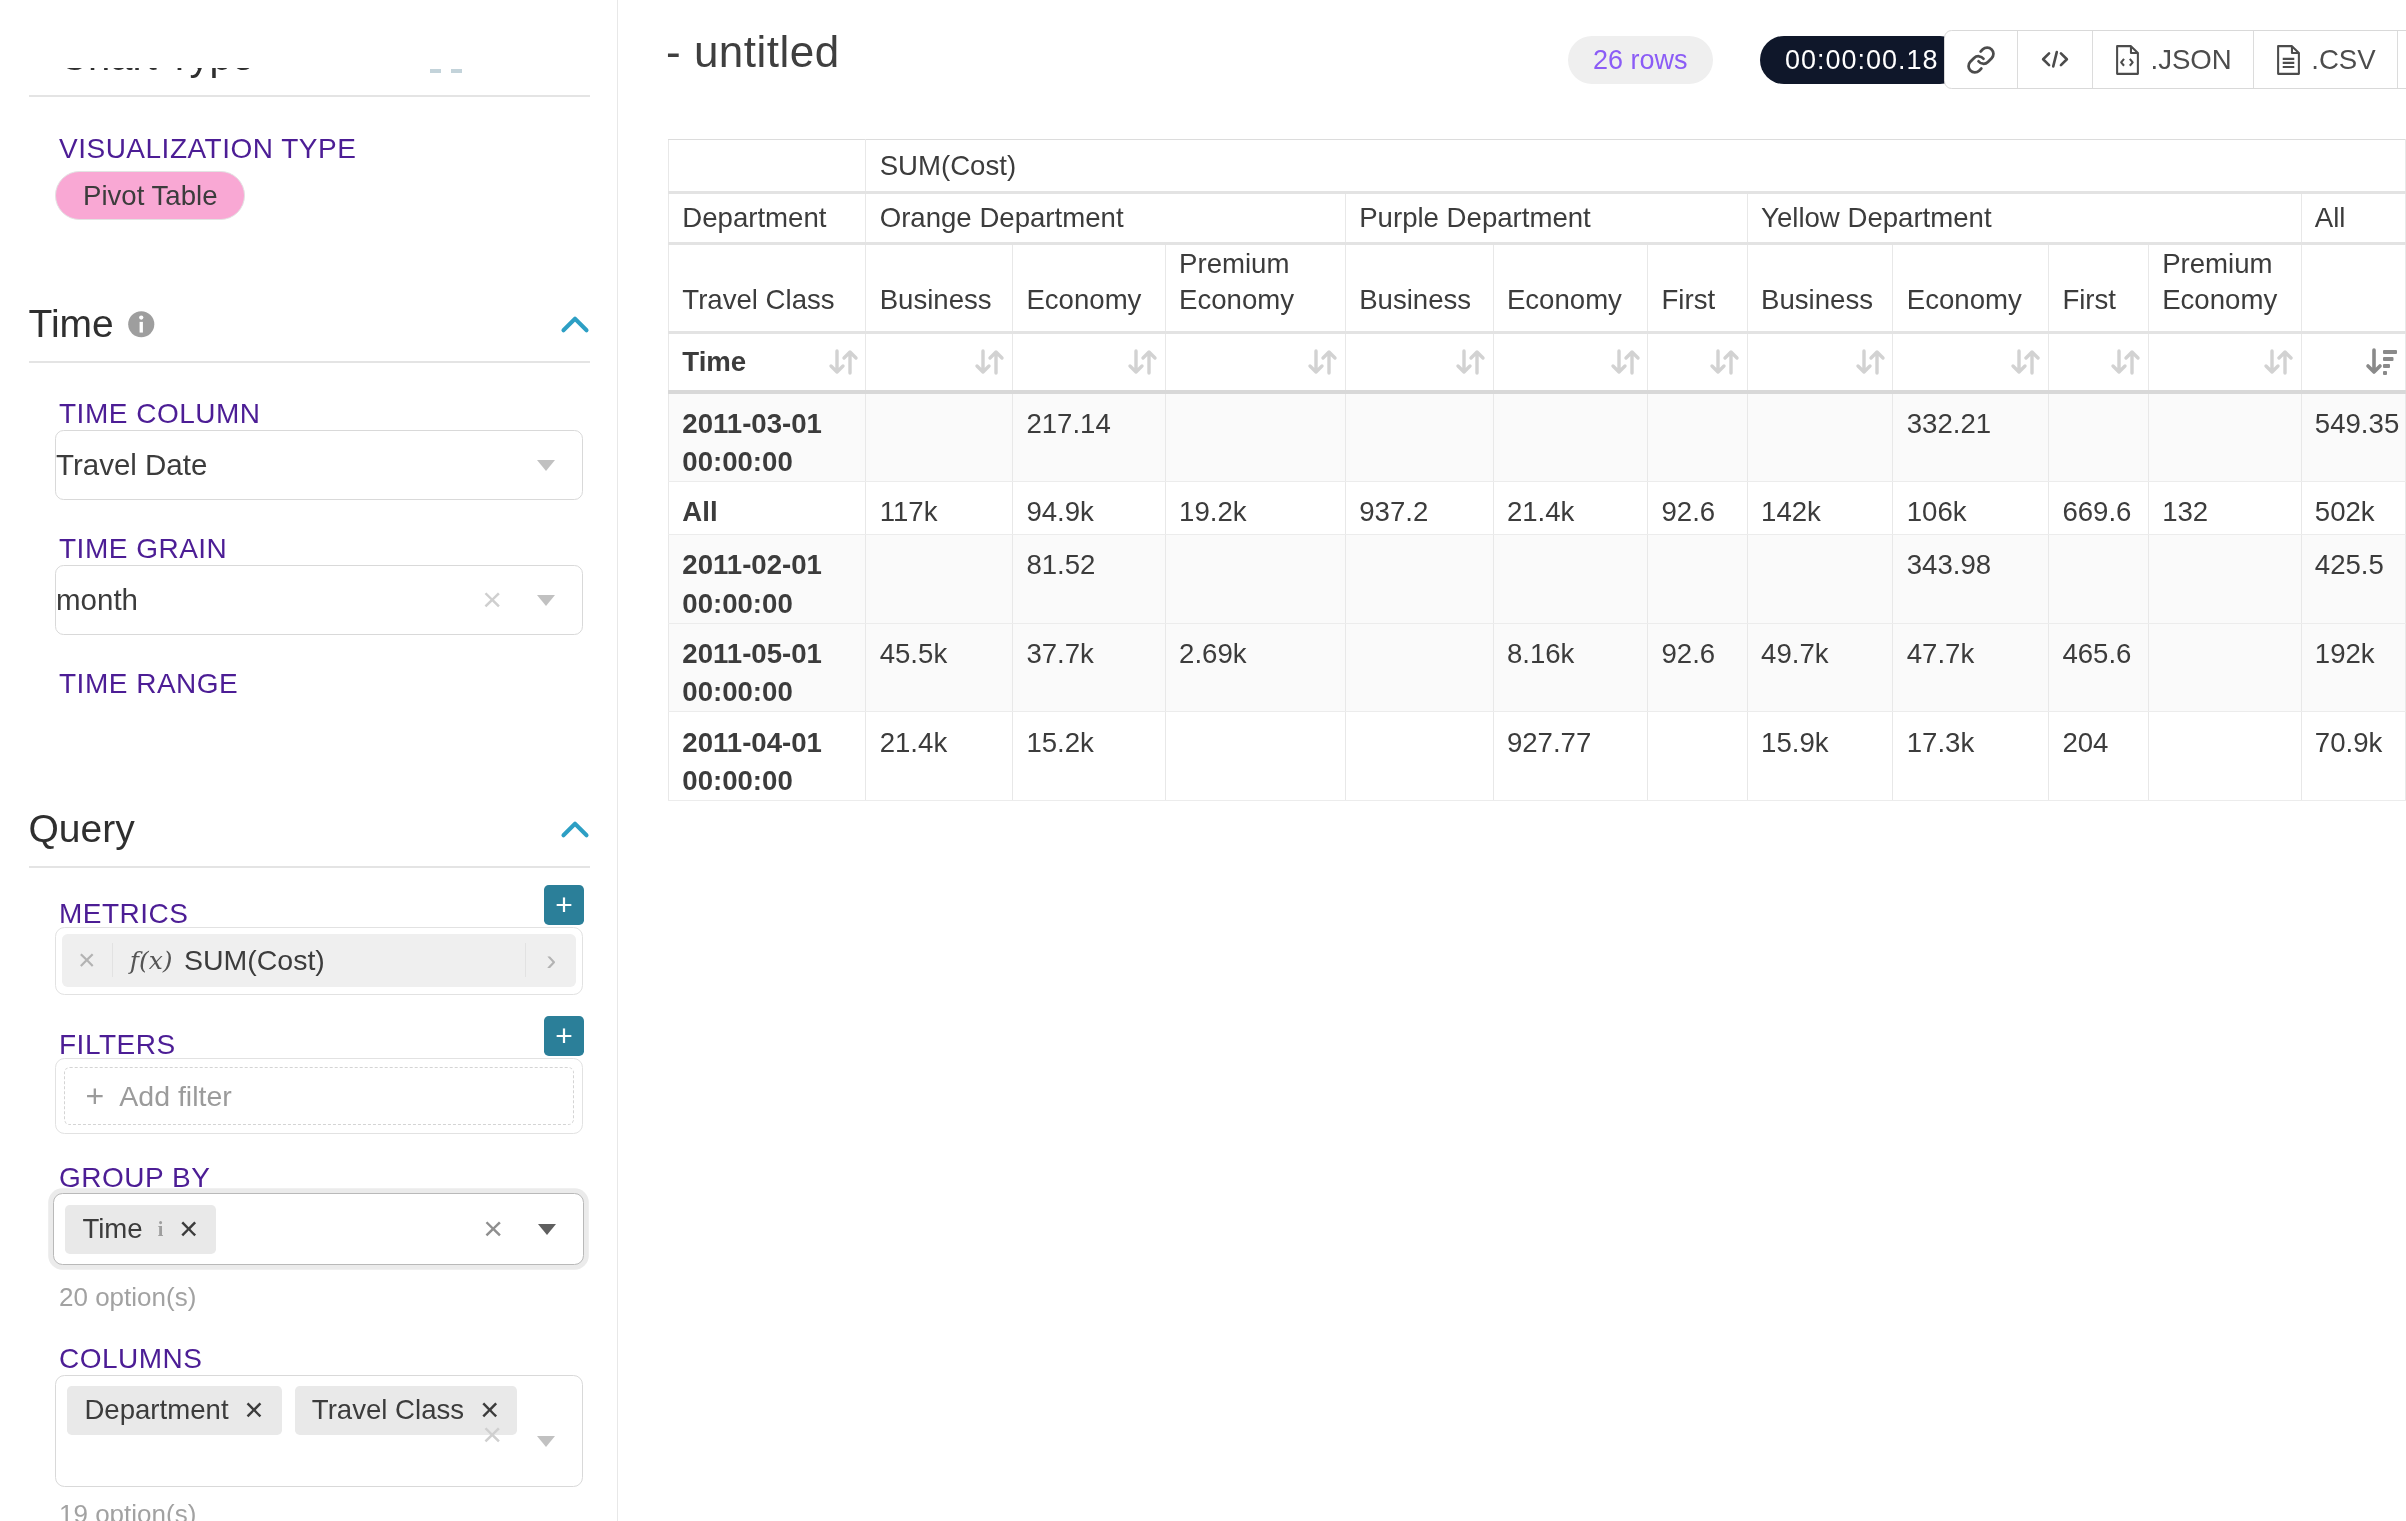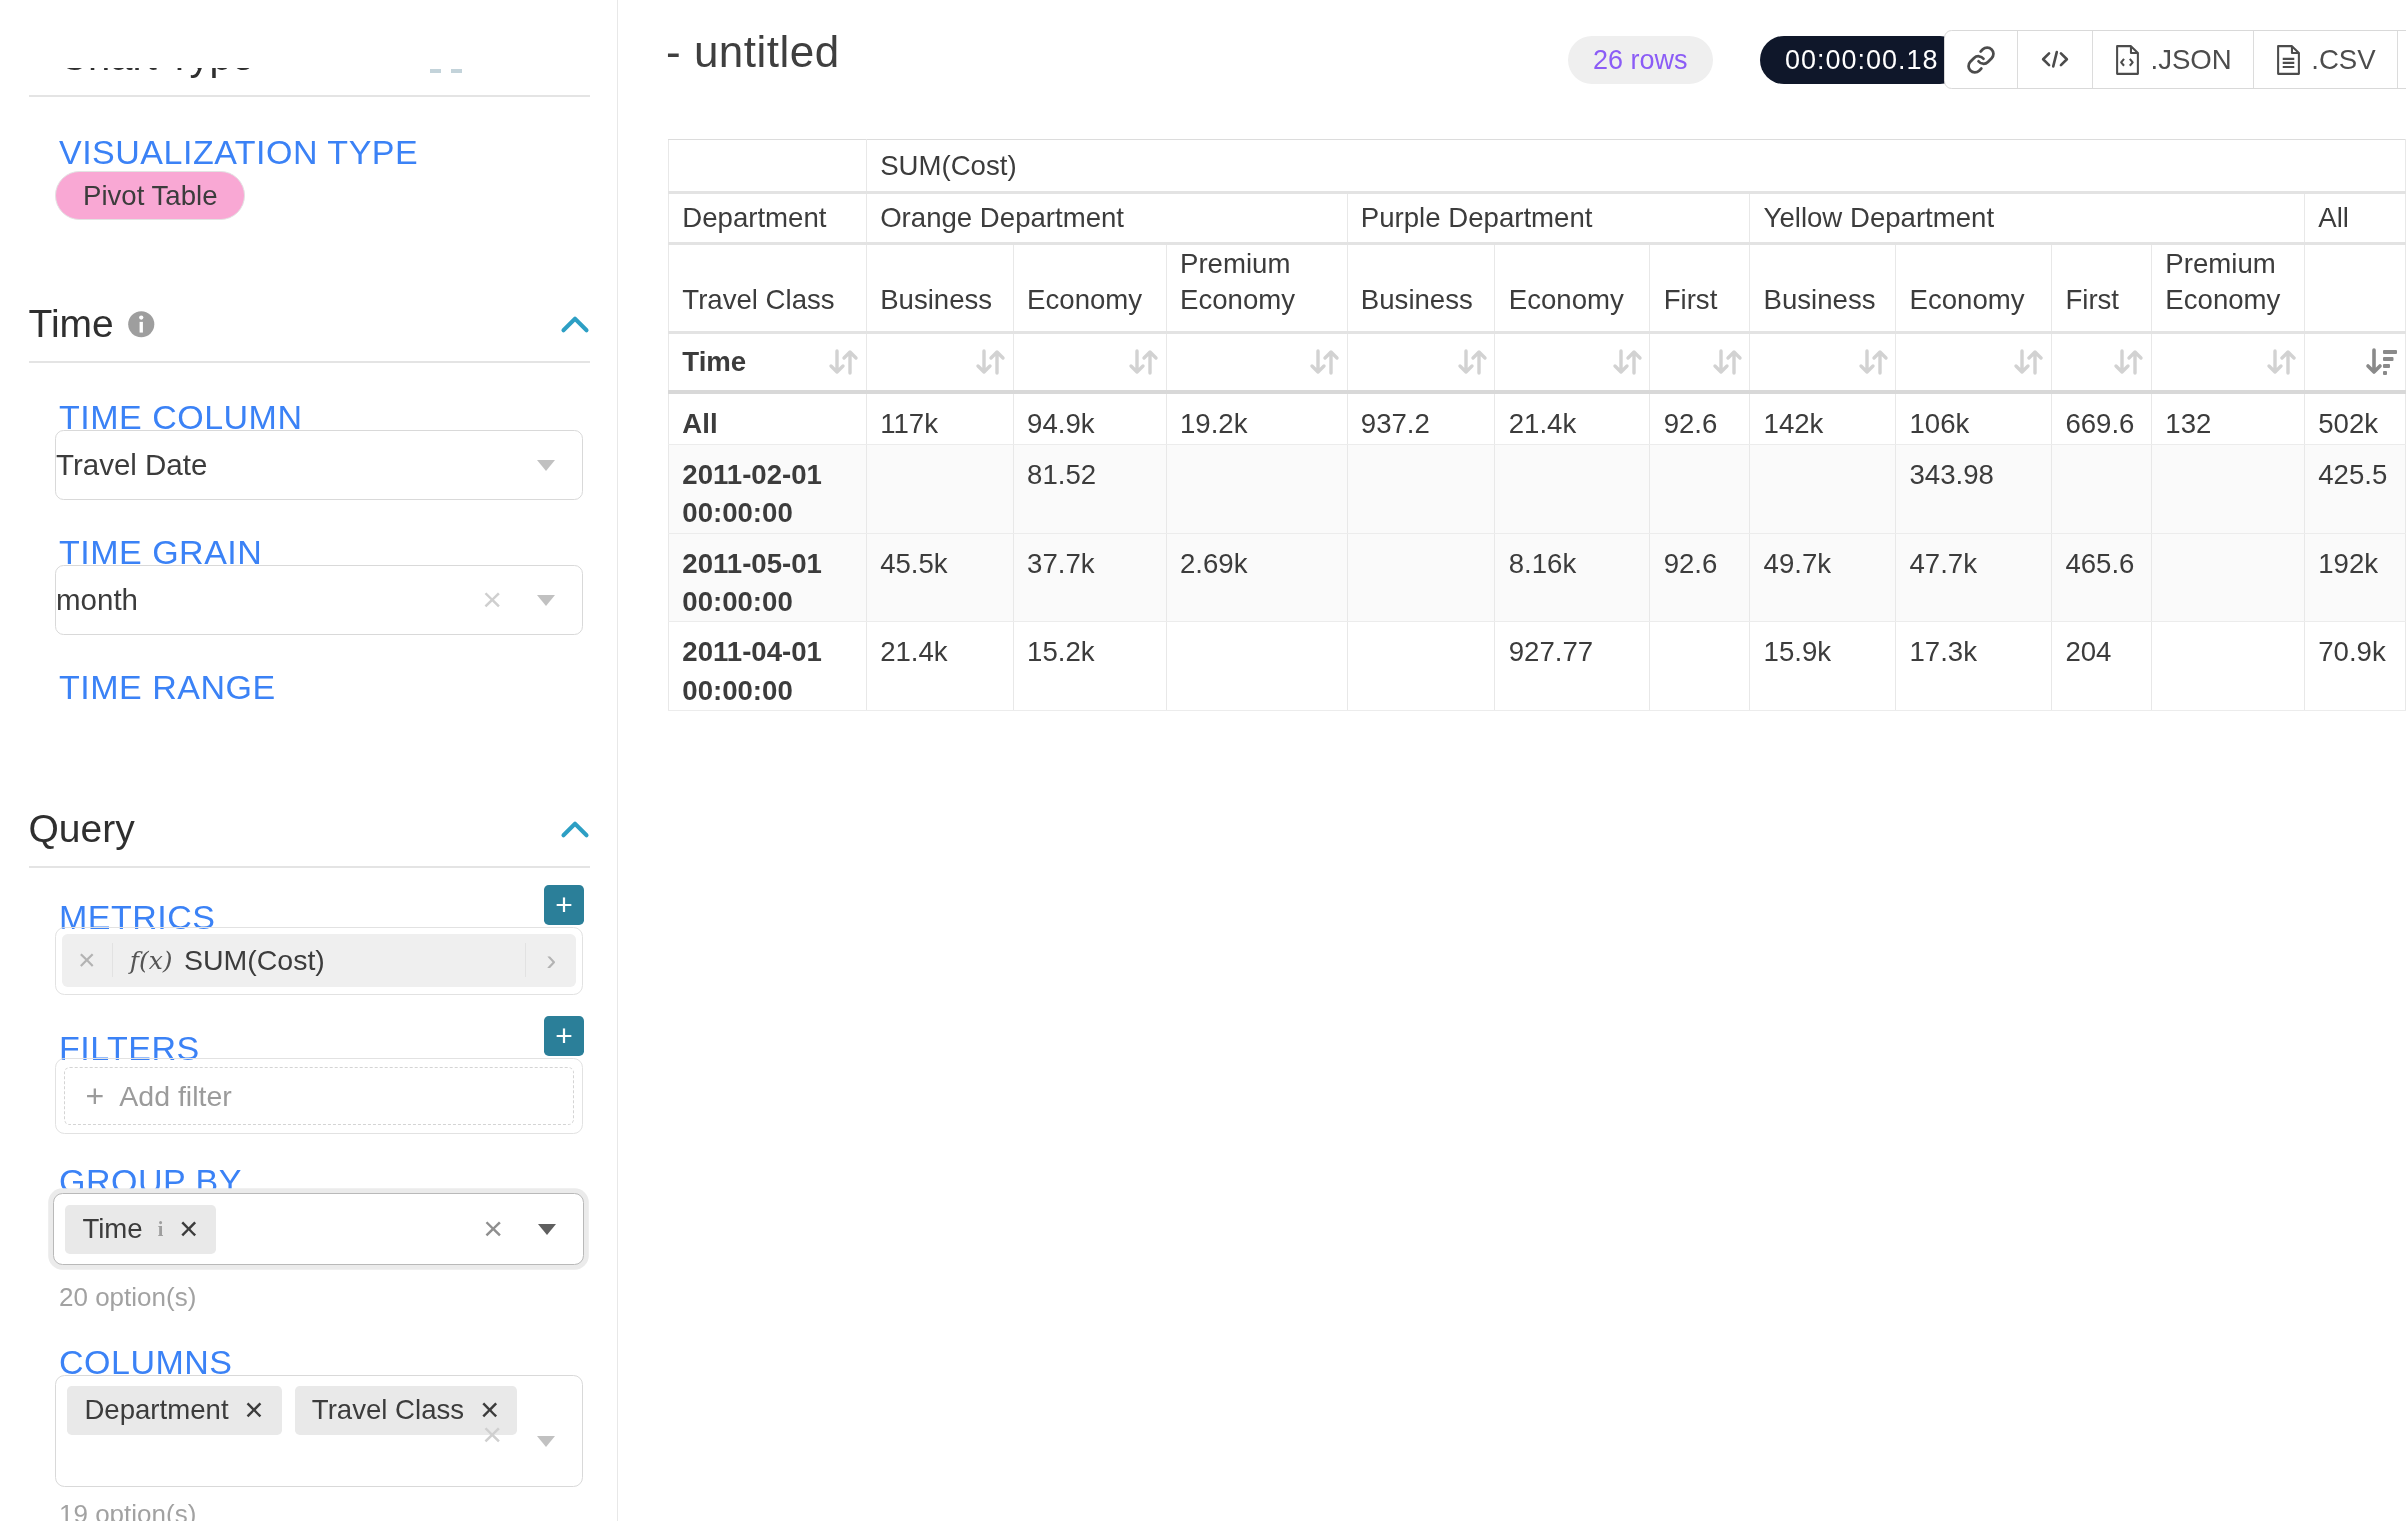--- a/index.html
+++ b/index.html
@@ -5,21 +5,21 @@
   * { margin:0; padding:0; box-sizing:border-box; }
   html,body { background:#fff; }
   body {
     width:2406px; height:1522px; position:relative; overflow:hidden;
     font-family:"Liberation Sans","DejaVu Sans",sans-serif; color:#3c3c3c;
   }
   .abs { position:absolute; }
 
   
   #left-panel { left:0; top:0; width:618px; height:1522px; background:#fff; border-right:1.9px solid #e8e8e8; }
-  .section-label { font-size:34px; color:#3b82f6; letter-spacing:0.5px; }
+  .section-label { font-size:28px; color:#4c1d95; letter-spacing:0.5px; }
   .section-heading { font-size:39px; color:#2f2f2f; }
   .hint-text { font-size:26px; color:#a2a2a2; }
 
   #chart-type-heading { left:59px; top:34px; font-size:40px; color:#2f2f2f; z-index:1; white-space:nowrap; }
   #topbar-cover { left:0; top:0; width:616px; height:68px; background:#fff; z-index:2; }
   .chev-frag { position:absolute; top:69px; width:11.4px; height:3.8px; background:#c3d3da; z-index:1; }
 
   #run-save-group { left:27px; top:11.4px; z-index:3; display:flex; border:1.9px solid #2b7f99; border-radius:7.6px; overflow:hidden; background:#fff; }
   .rs-btn { width:192px; height:55px; display:flex; align-items:center; justify-content:center; gap:15px;
             color:#2b7f99; font-size:28.5px; font-weight:bold; letter-spacing:1.9px; background:#fff; cursor:pointer; }
@@ -399,20 +399,34 @@
                   <rect x="18" y="10" width="10.5" height="4" rx="1"></rect>
                   <rect x="18" y="17" width="7" height="4" rx="1"></rect>
                   <rect x="18" y="24" width="4" height="4" rx="1"></rect>
                 </g>
               </svg>
             </span>
           </th>
         </tr>
       </thead>
       <tbody>
+        <tr class="striped rh-tall">
+          <th>2011-03-01 00:00:00</th>
+          <td></td>
+          <td>217.14</td>
+          <td></td>
+          <td></td>
+          <td></td>
+          <td></td>
+          <td></td>
+          <td>332.21</td>
+          <td></td>
+          <td></td>
+          <td>549.35</td>
+        </tr>
         <tr class="rh-short">
           <th>All</th>
           <td>117k</td>
           <td>94.9k</td>
           <td>19.2k</td>
           <td>937.2</td>
           <td>21.4k</td>
           <td>92.6</td>
           <td>142k</td>
           <td>106k</td>

